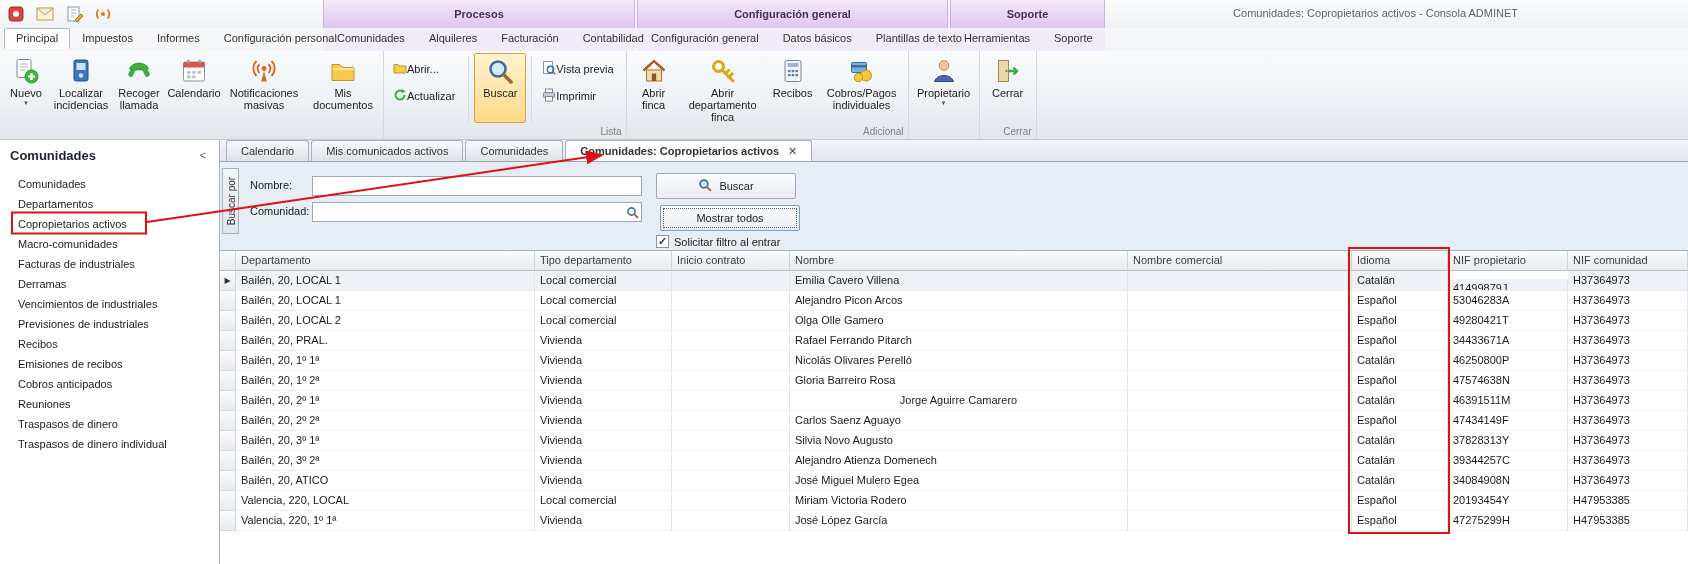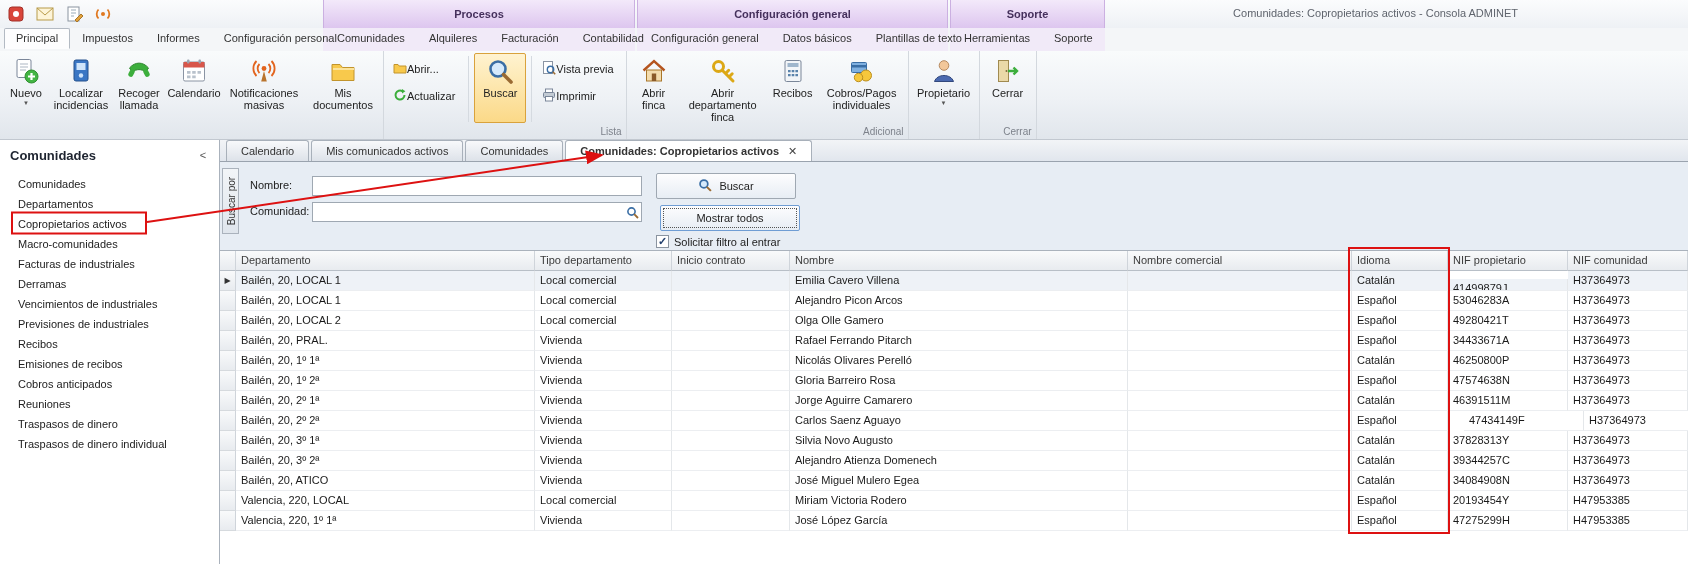--- a/index.html
+++ b/index.html
@@ -487,35 +487,35 @@
           <div class="gcell" style="width: 224px;"></div>
           <div class="gcell" style="width: 96px;">Español</div>
           <div class="gcell" style="width: 120px;">47574638N</div>
           <div class="gcell" style="width: 120px;">H37364973</div>
         </div>
         <div class="grow">
           <div class="gcell gutter"></div>
           <div class="gcell" style="width: 299px;">Bailén, 20, 2º 1ª</div>
           <div class="gcell" style="width: 137px;">Vivienda</div>
           <div class="gcell" style="width: 118px;"></div>
-          <div class="gcell" style="width: 338px;">Jorge Aguirre Camarero</div>
+          <div class="gcell" style="width: 338px; text-align: center;">Jorge Aguirre Camarero</div>
           <div class="gcell" style="width: 224px;"></div>
           <div class="gcell" style="width: 96px;">Catalán</div>
           <div class="gcell" style="width: 120px;">46391511M</div>
           <div class="gcell" style="width: 120px;">H37364973</div>
         </div>
         <div class="grow">
           <div class="gcell gutter"></div>
           <div class="gcell" style="width: 299px;">Bailén, 20, 2º 2ª</div>
           <div class="gcell" style="width: 137px;">Vivienda</div>
           <div class="gcell" style="width: 118px;"></div>
           <div class="gcell" style="width: 338px;">Carlos Saenz Aguayo</div>
           <div class="gcell" style="width: 224px;"></div>
           <div class="gcell" style="width: 96px;">Español</div>
-          <div class="gcell" style="width: 120px; margin-left: 16px;">47434149F</div>
+          <div class="gcell" style="width: 120px;">47434149F</div>
           <div class="gcell" style="width: 120px;">H37364973</div>
         </div>
         <div class="grow">
           <div class="gcell gutter"></div>
           <div class="gcell" style="width: 299px;">Bailén, 20, 3º 1ª</div>
           <div class="gcell" style="width: 137px;">Vivienda</div>
           <div class="gcell" style="width: 118px;"></div>
           <div class="gcell" style="width: 338px;">Silvia Novo Augusto</div>
           <div class="gcell" style="width: 224px;"></div>
           <div class="gcell" style="width: 96px;">Catalán</div>

